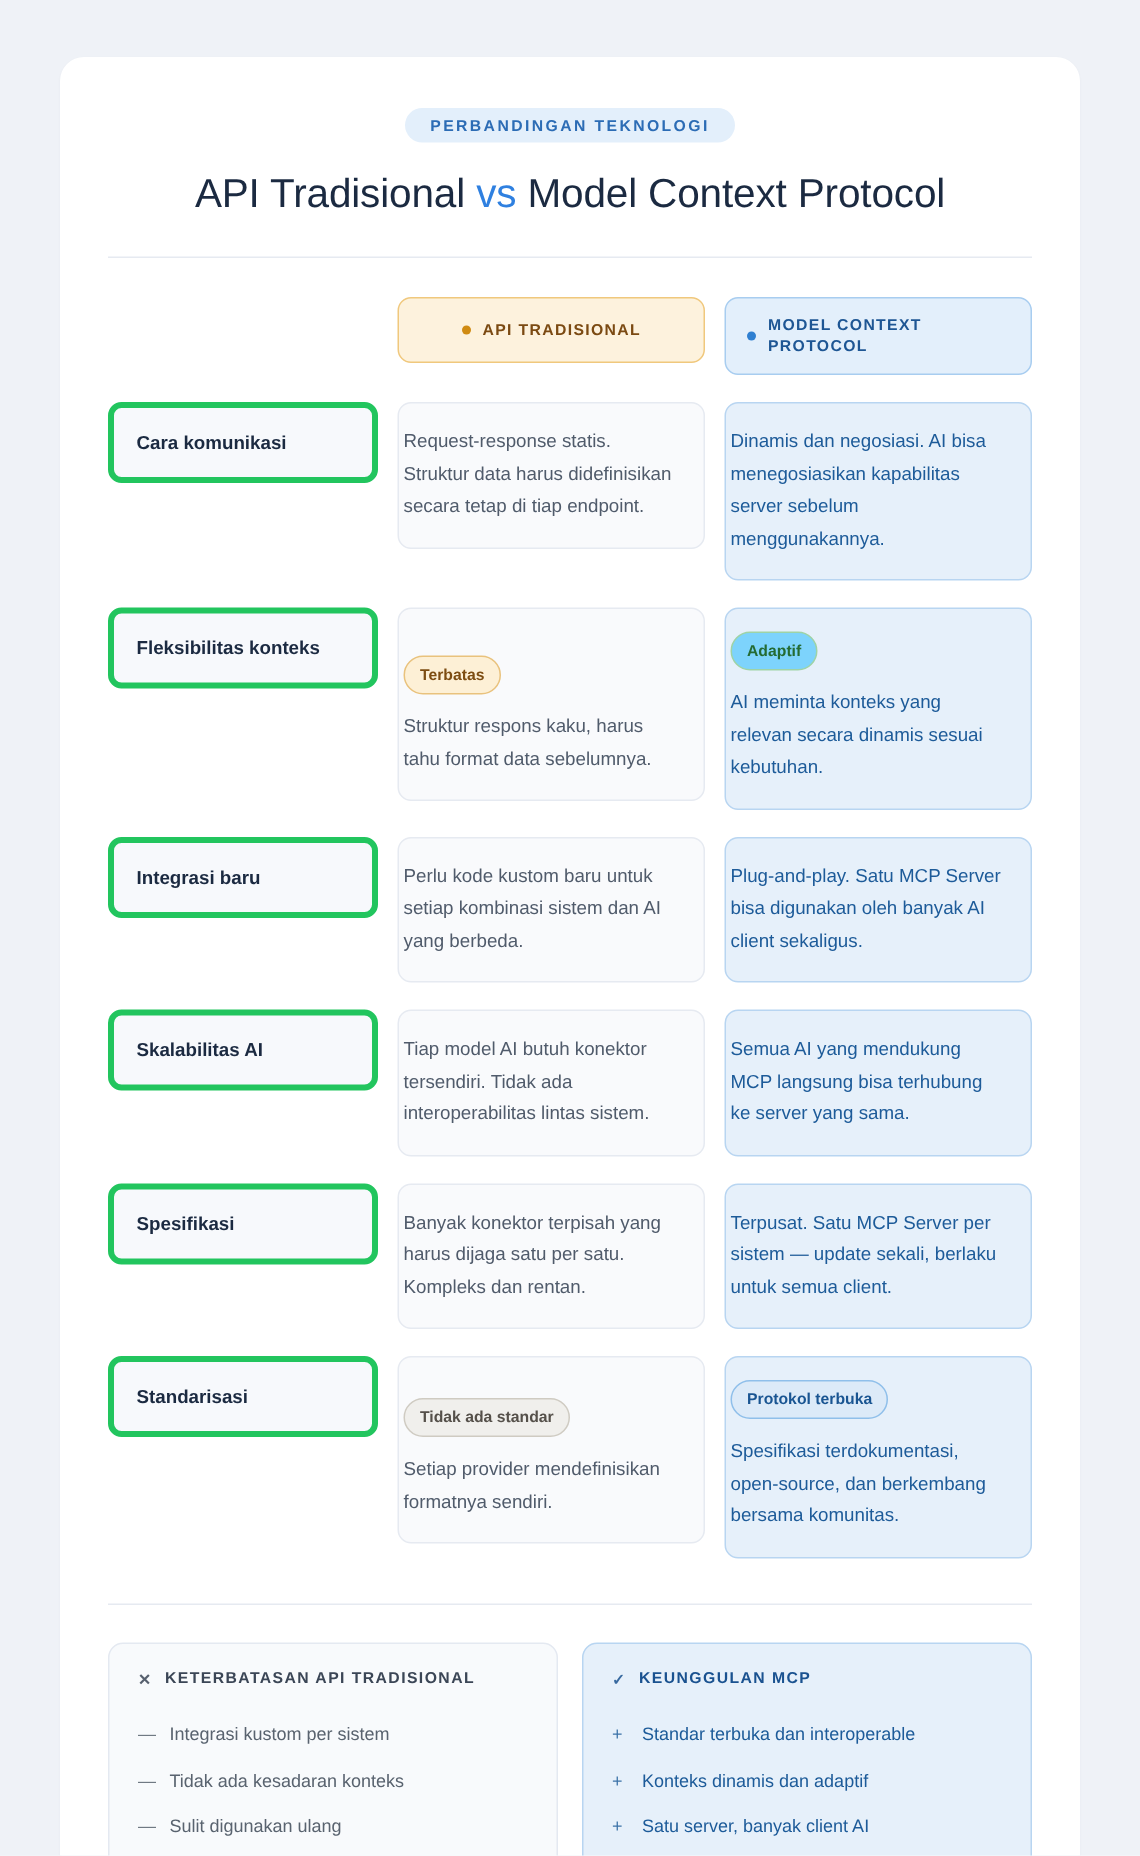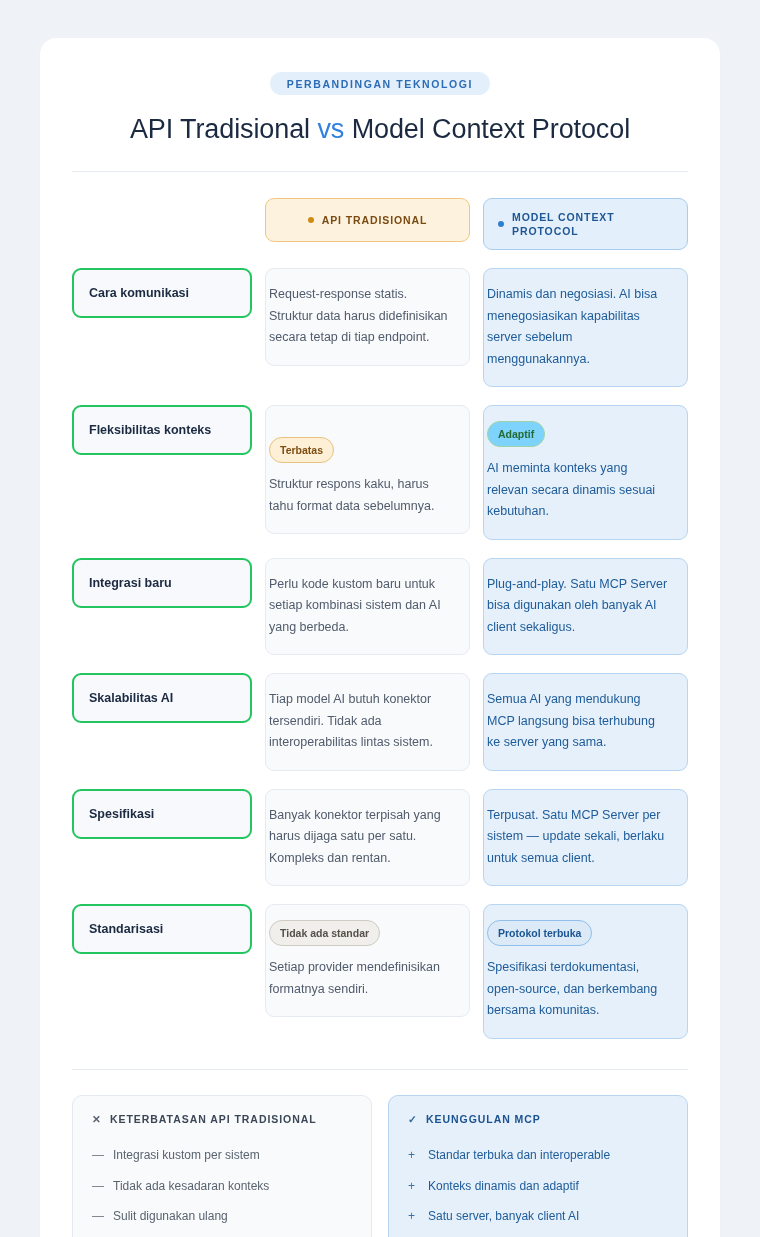--- a/index.html
+++ b/index.html
@@ -94,21 +94,21 @@
   .dot {
     width: 6px; height: 6px;
     border-radius: 50%;
     flex: 0 0 auto;
   }
   .dot.amber { background: #d08b12; }
   .dot.blue  { background: #2f7fd1; }
 
   .rowlabel {
     background: #f7f9fc;
-    border: 2px solid #22c55e;
+    border: 4px solid #22c55e;
     border-radius: 9px;
     min-height: 50px;
     display: flex;
     align-items: center;
     padding: 16px 15px;
     font-size: 12.5px;
     font-weight: bold;
     color: #1b2a41;
   }
 
@@ -132,21 +132,21 @@
   .pill {
     display: inline-block;
     font-size: 10.5px;
     font-weight: bold;
     padding: 3px 10px 3px 10px;
     border-radius: 999px;
     margin-bottom: 11px;
   }
   .pill.amber   { background: #fdf0d6; border: 1px solid #e9c27d; color: #7d4d12; margin-top: 16px; }
   .pill.green   { background: #7dd3fc; border: 1px solid #9ed3a6; color: #246b33; }
-  .pill.neutral { background: #f0efec; border: 1px solid #cfcbc2; color: #55504a; }
+  .pill.neutral { background: #f0efec; border: 1px solid #cfcbc2; color: #55504a; margin-top: 12px; }
   .pill.blue    { background: #dceaf8; border: 1px solid #8fbfea; color: #1a5592; }
 
   
   .rule2 { height:1px; background:#e6eaf1; margin: 30px 0 0 0; }
 
   .summary {
     display: grid;
     grid-template-columns: 1fr 1fr;
     gap: 16px;
     margin-top: 25px;

